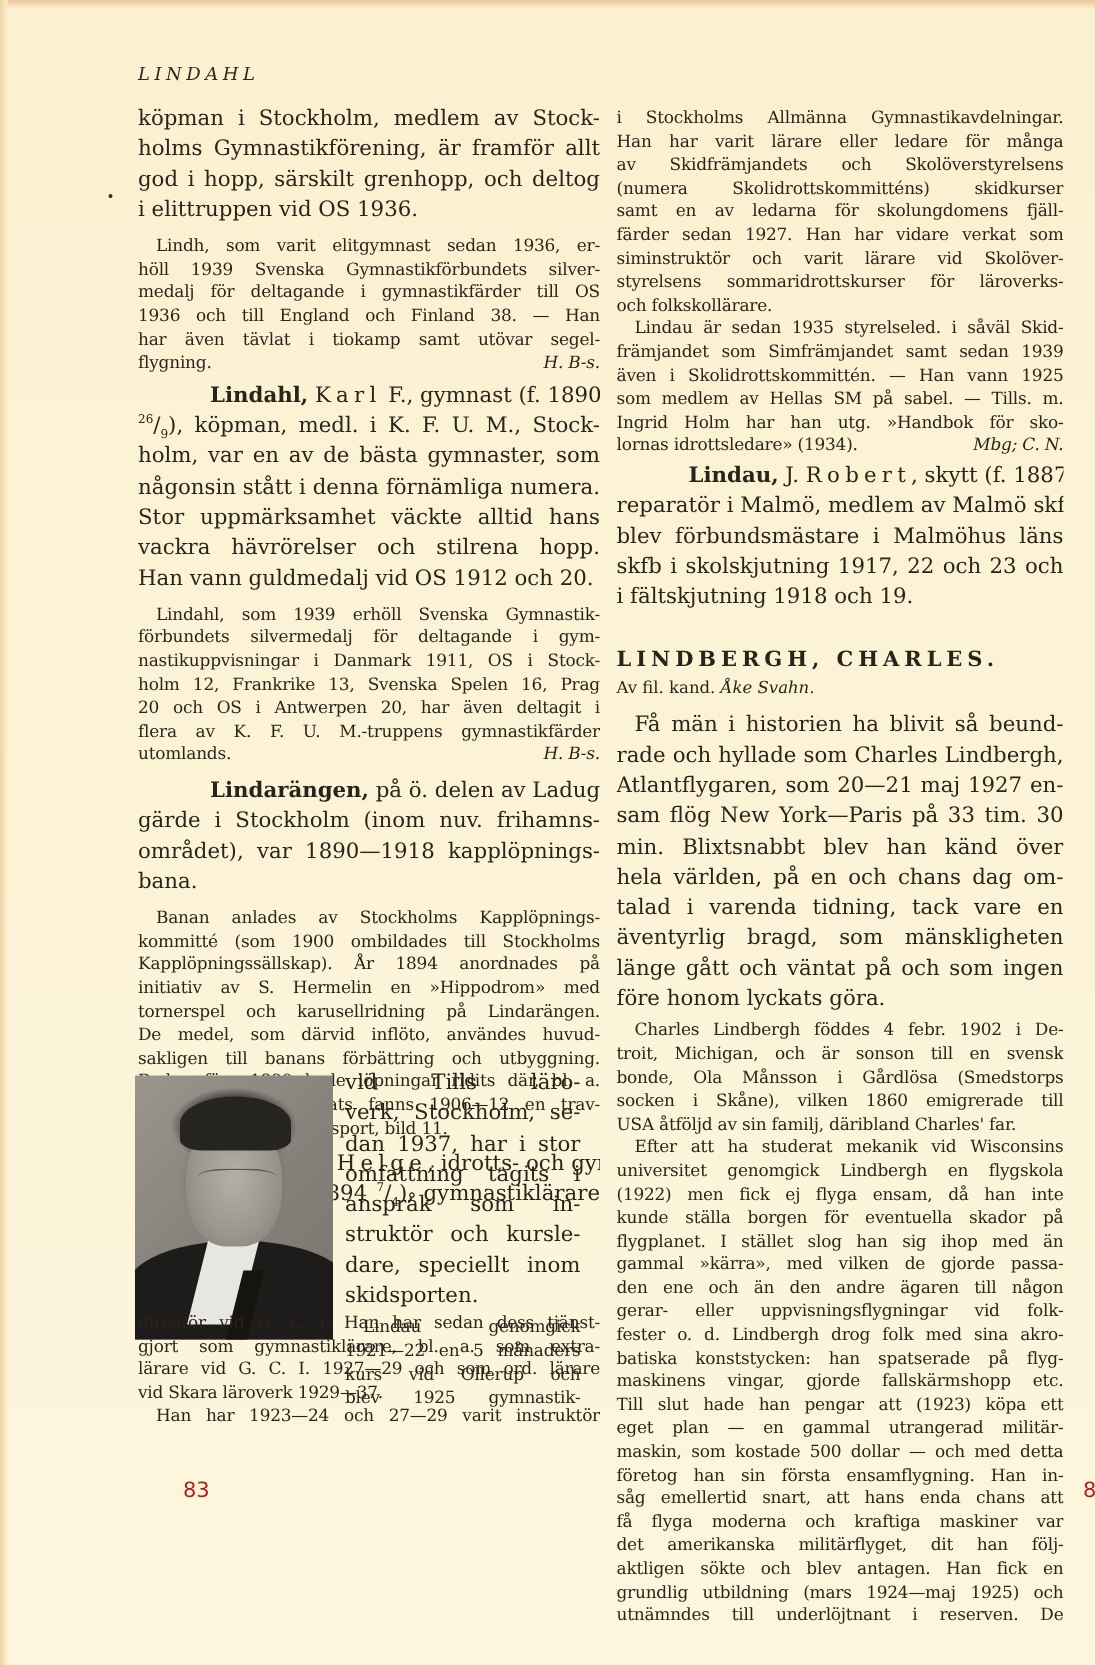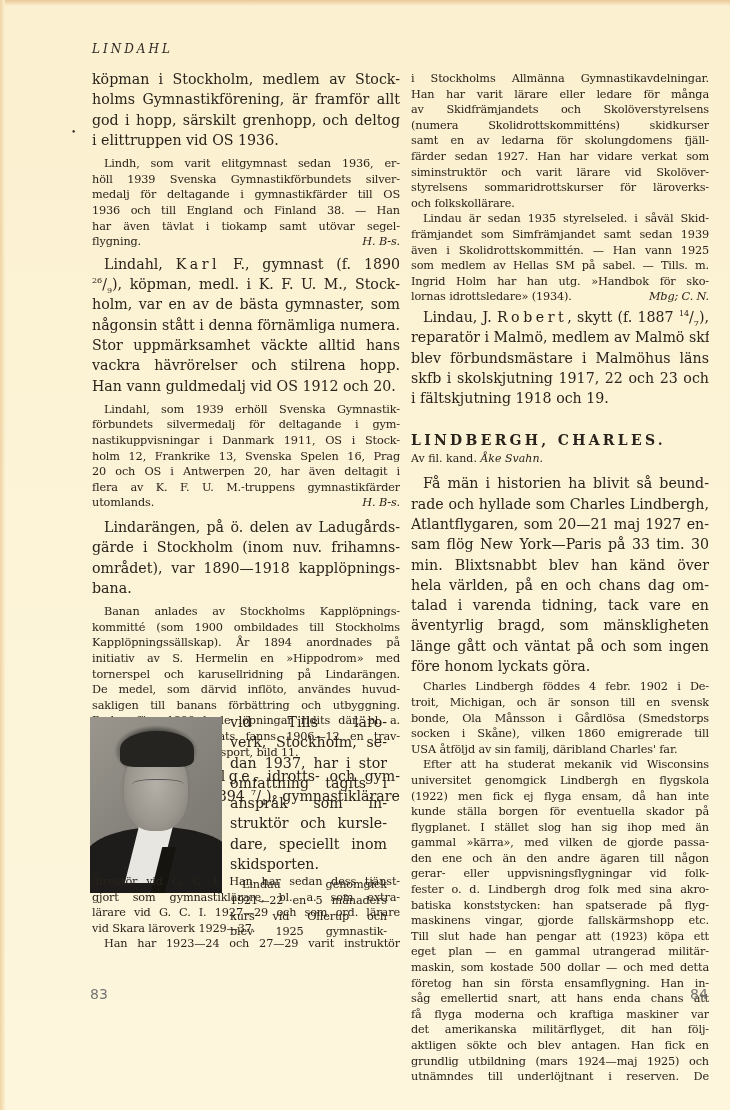--- a/index.html
+++ b/index.html
@@ -24,21 +24,21 @@
     .ln {
       display:block; white-space:nowrap; text-align:justify; text-align-last:justify;
       overflow:hidden;
     }
     .ln.last { text-align-last:left; }
     .big { font-size:14.2px; line-height:20.3px; height:20.3px; }
     .small { font-size:11.3px; line-height:15.6px; height:15.6px; letter-spacing:-0.15px; }
     .ind { padding-left:12px; }
     .sig-inline { float:right; font-style:italic; }
     .gap-s { height:6px; }
-    b { font-weight: normal; }
+    b { font-weight: bold; margin-left: 36px; }
     .spaced { letter-spacing: 3.5px; }
     sup, sub { font-size: 8px; line-height:0; }
     .section-head {
       font-family: "DejaVu Serif", serif; font-weight:bold;
       font-size:14px; letter-spacing:3.3px; line-height:20px; height:20px;
       white-space:nowrap;
     }
     .byline { font-size:11px; line-height:17px; height:17px; white-space:nowrap; }
     .byline i { font-style: italic; }
     .photo {
@@ -68,21 +68,21 @@
     }
     .photo .hair {
       position:absolute; left:30px; top:14px; width:74px; height:36px;
       background:#262420; border-radius: 50% 50% 20% 20%;
     }
     .photo .glasses {
       position:absolute; left:42px; top:62px; width:52px; height:12px;
       border-top:1px solid #555; border-radius:40%;
     }
     .float-text { position:absolute; left:230px; }
-    .page-num { position:absolute; top:986px; font-size:14px; font-family:"DejaVu Sans", sans-serif; color:#737373; }
+    .page-num { position:absolute; top:986px; font-size:14px; font-family:"DejaVu Sans", sans-serif; color:#b91c1c;margin-left:32px; }
     .pn-left { left:90px; }
     .pn-right { left:690px; }
   </style>
 </head>
 <body>
 
 <div class="page-edge-top"></div>
 <div class="page-edge-left"></div>
 
 <div class="running-head">LINDAHL</div>

